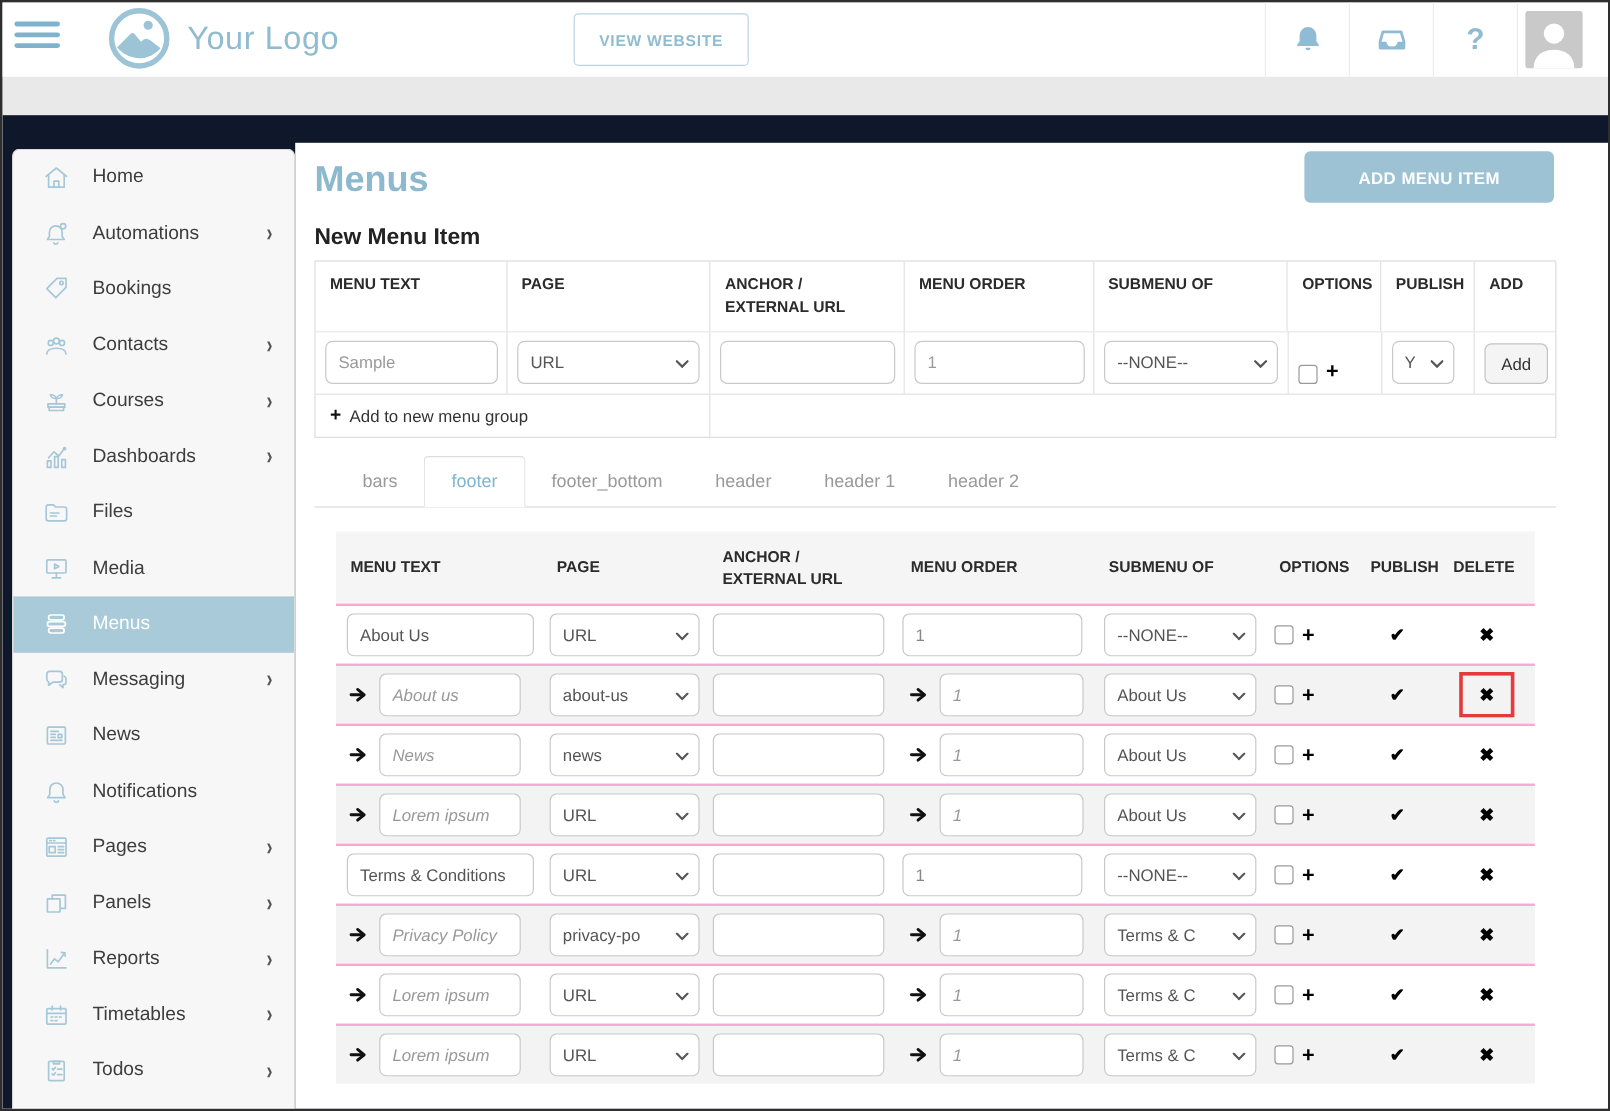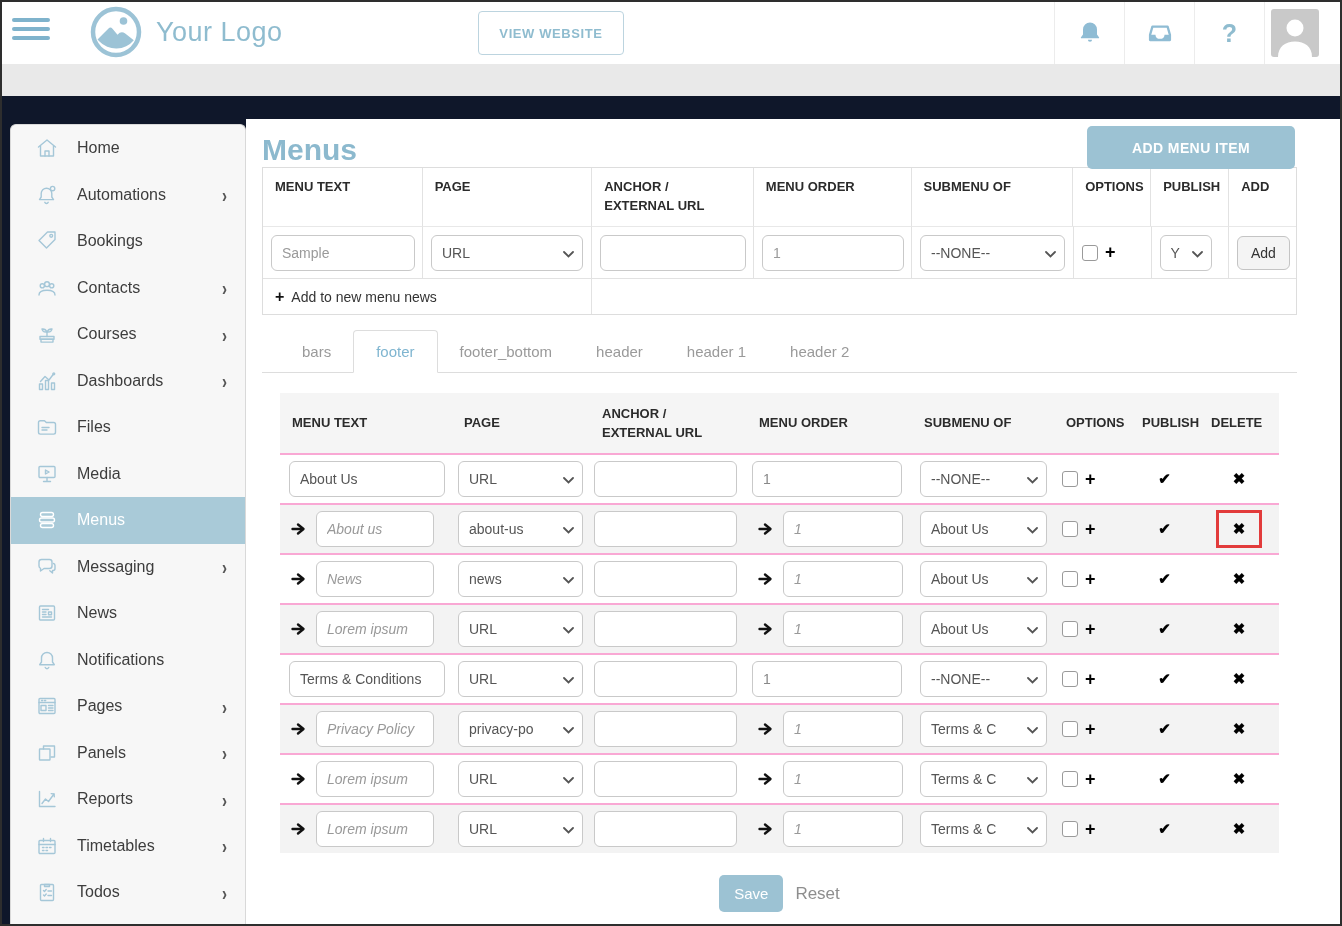--- a/index.html
+++ b/index.html
@@ -43,21 +43,21 @@
   .page-title { font-size:30px; font-weight:bold; color:#8cb9ce; margin-top:4px; }
   .add-btn { position:absolute; right:45px; top:7px; width:208px; height:43px; background:#9cc2d3; border:none; border-radius:5px; color:#fff; font-size:14px; font-weight:bold; letter-spacing:0.4px; cursor:pointer; font-family:inherit; }
   .sec-heading { font-size:19px; font-weight:bold; color:#222; margin:20px 0 8px; }
 
   
   .t1 { width:1035px; border:1px solid #ddd; font-size:13px; }
   .t1-row { display:flex; }
   .t1-cell { border-right:1px solid #e2e2e2; padding:10px 12px; }
   .t1-cell:last-child { border-right:none; }
   .t1-head .t1-cell { font-weight:bold; color:#2b2b2b; height:58px; line-height:1.45; }
-  .t1-body .t1-cell { height:52px; display:flex; align-items:center; border-top:1px solid #e8e8e8; padding:8px; }
+  .t1-body .t1-cell { height:52px; display:flex; align-items:flex-end; border-top:1px solid #e8e8e8; padding:8px; }
   .t1-foot .t1-cell { height:36px; display:flex; align-items:center; border-top:1px solid #e2e2e2; font-size:14px; color:#333; cursor:pointer; }
   .plus-glyph { font-weight:bold; font-size:16px; margin-right:7px; color:#111; }
 
   
   .inp { height:36px; border:1px solid #c9c9c9; border-radius:6px; padding:0 10px; font-size:14px; color:#555; background:#fff; width:100%; font-family:inherit; }
   .inp::placeholder { color:#9a9a9a; opacity:1; }
   .inp.ghost { color:#999; font-style:italic; }
   .sel { height:36px; border:1px solid #c9c9c9; border-radius:6px; background:#fff; display:flex; align-items:center; padding:0 8px 0 10px; font-size:14px; color:#555; cursor:pointer; overflow:hidden; }
   .sel .sel-txt { flex:1; white-space:nowrap; overflow:hidden; }
   .sel .chev { flex:0 0 11px; margin-left:6px; }
@@ -319,20 +319,21 @@
           </span>
           <span class="slabel">Todos</span>
           <span class="schev">›</span>
         </div>
       </nav>
 
     <main class="main">
       <h1 class="page-title">Menus</h1>
       <button class="add-btn">ADD MENU ITEM</button>
 
+      <h2 class="sec-heading">New Menu Item</h2>
       <div class="t1" id="table1">
           <div class="t1-row t1-head">
             <div class="t1-cell" style="width: 160px;">MENU TEXT</div>
             <div class="t1-cell" style="width: 170px;">PAGE</div>
             <div class="t1-cell" style="width: 162px;">ANCHOR / EXTERNAL URL</div>
             <div class="t1-cell" style="width: 158px;">MENU ORDER</div>
             <div class="t1-cell" style="width: 162px;">SUBMENU OF</div>
             <div class="t1-cell" style="width: 78px;">OPTIONS</div>
             <div class="t1-cell" style="width: 78px;">PUBLISH</div>
             <div class="t1-cell" style="width: 67px;">ADD</div>
@@ -375,21 +376,21 @@
                   </svg></span>
               </div>
             </div>
             <div class="t1-cell" style="width: 67px;">
               <button class="add-small">Add</button>
             </div>
           </div>
           <div class="t1-row t1-foot">
             <div class="t1-cell" style="width: 330px;">
               <span class="plus-glyph">+</span>
-              <span>Add to new menu news</span>
+              <span>Add to new menu group</span>
             </div>
             <div class="t1-cell" style="width: 705px; border-right: none;"></div>
           </div>
         </div>
 
       <div class="tabs" id="tabs">
           <div class="tab">bars</div>
           <div class="tab active">footer</div>
           <div class="tab">footer_bottom</div>
           <div class="tab">header</div>

